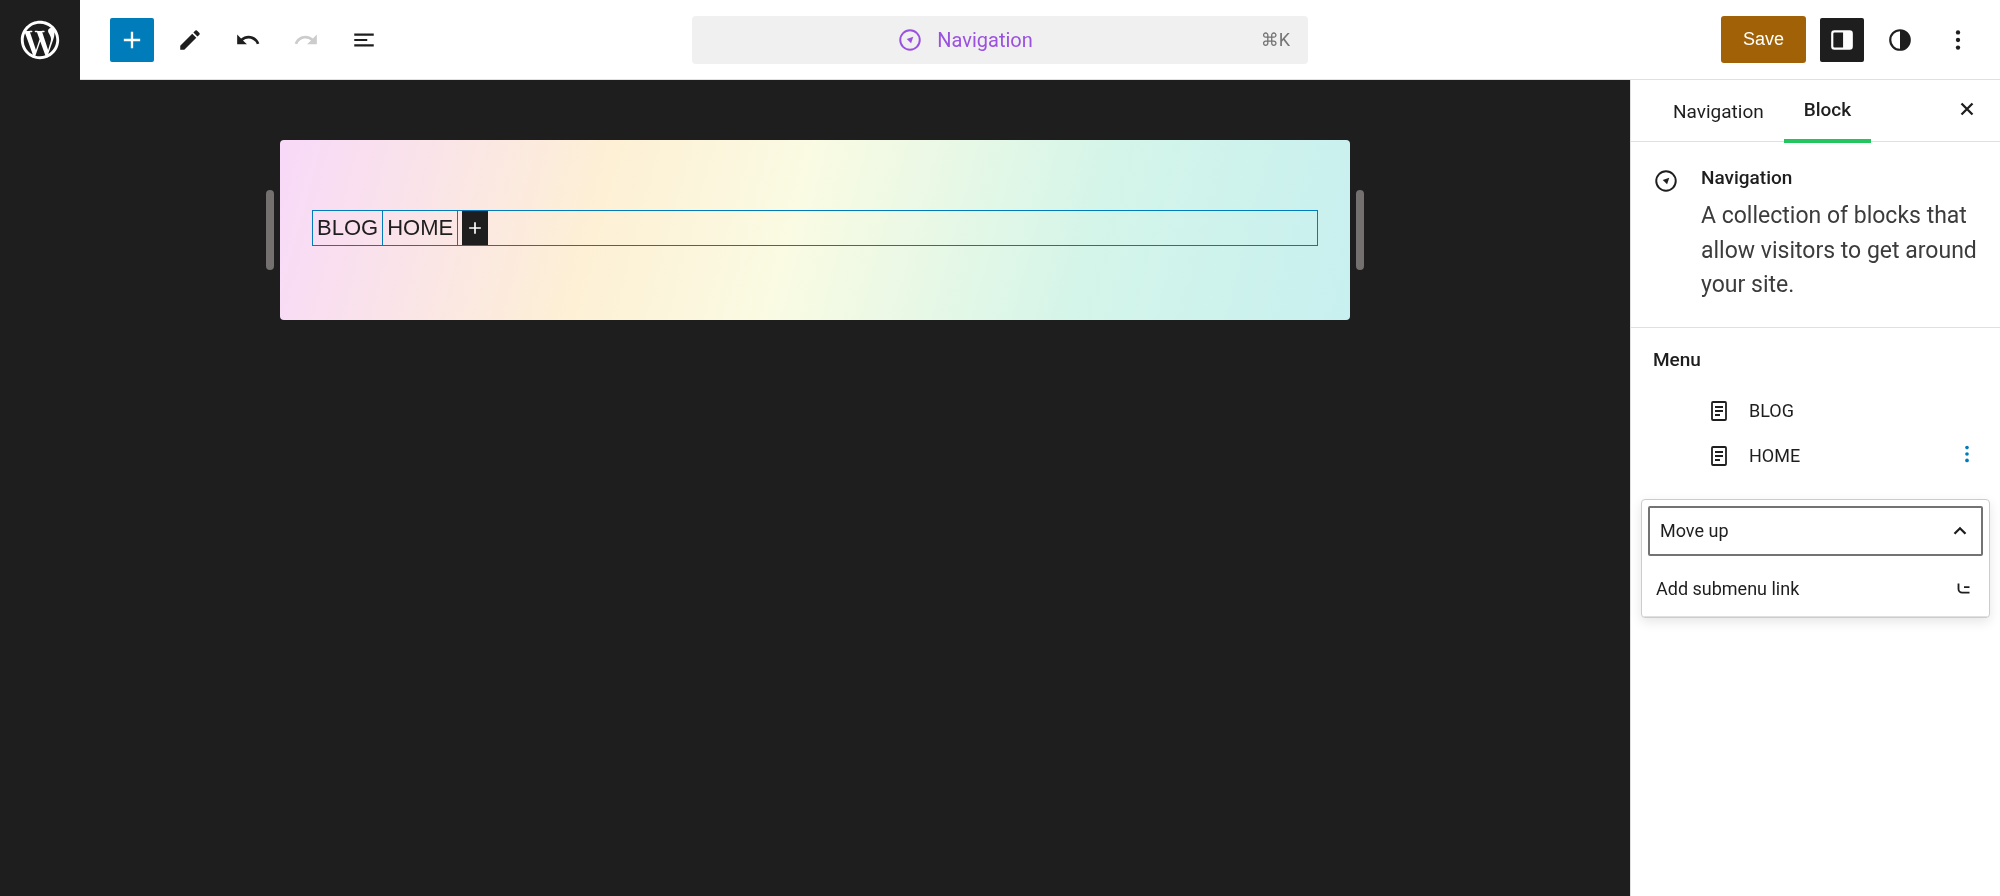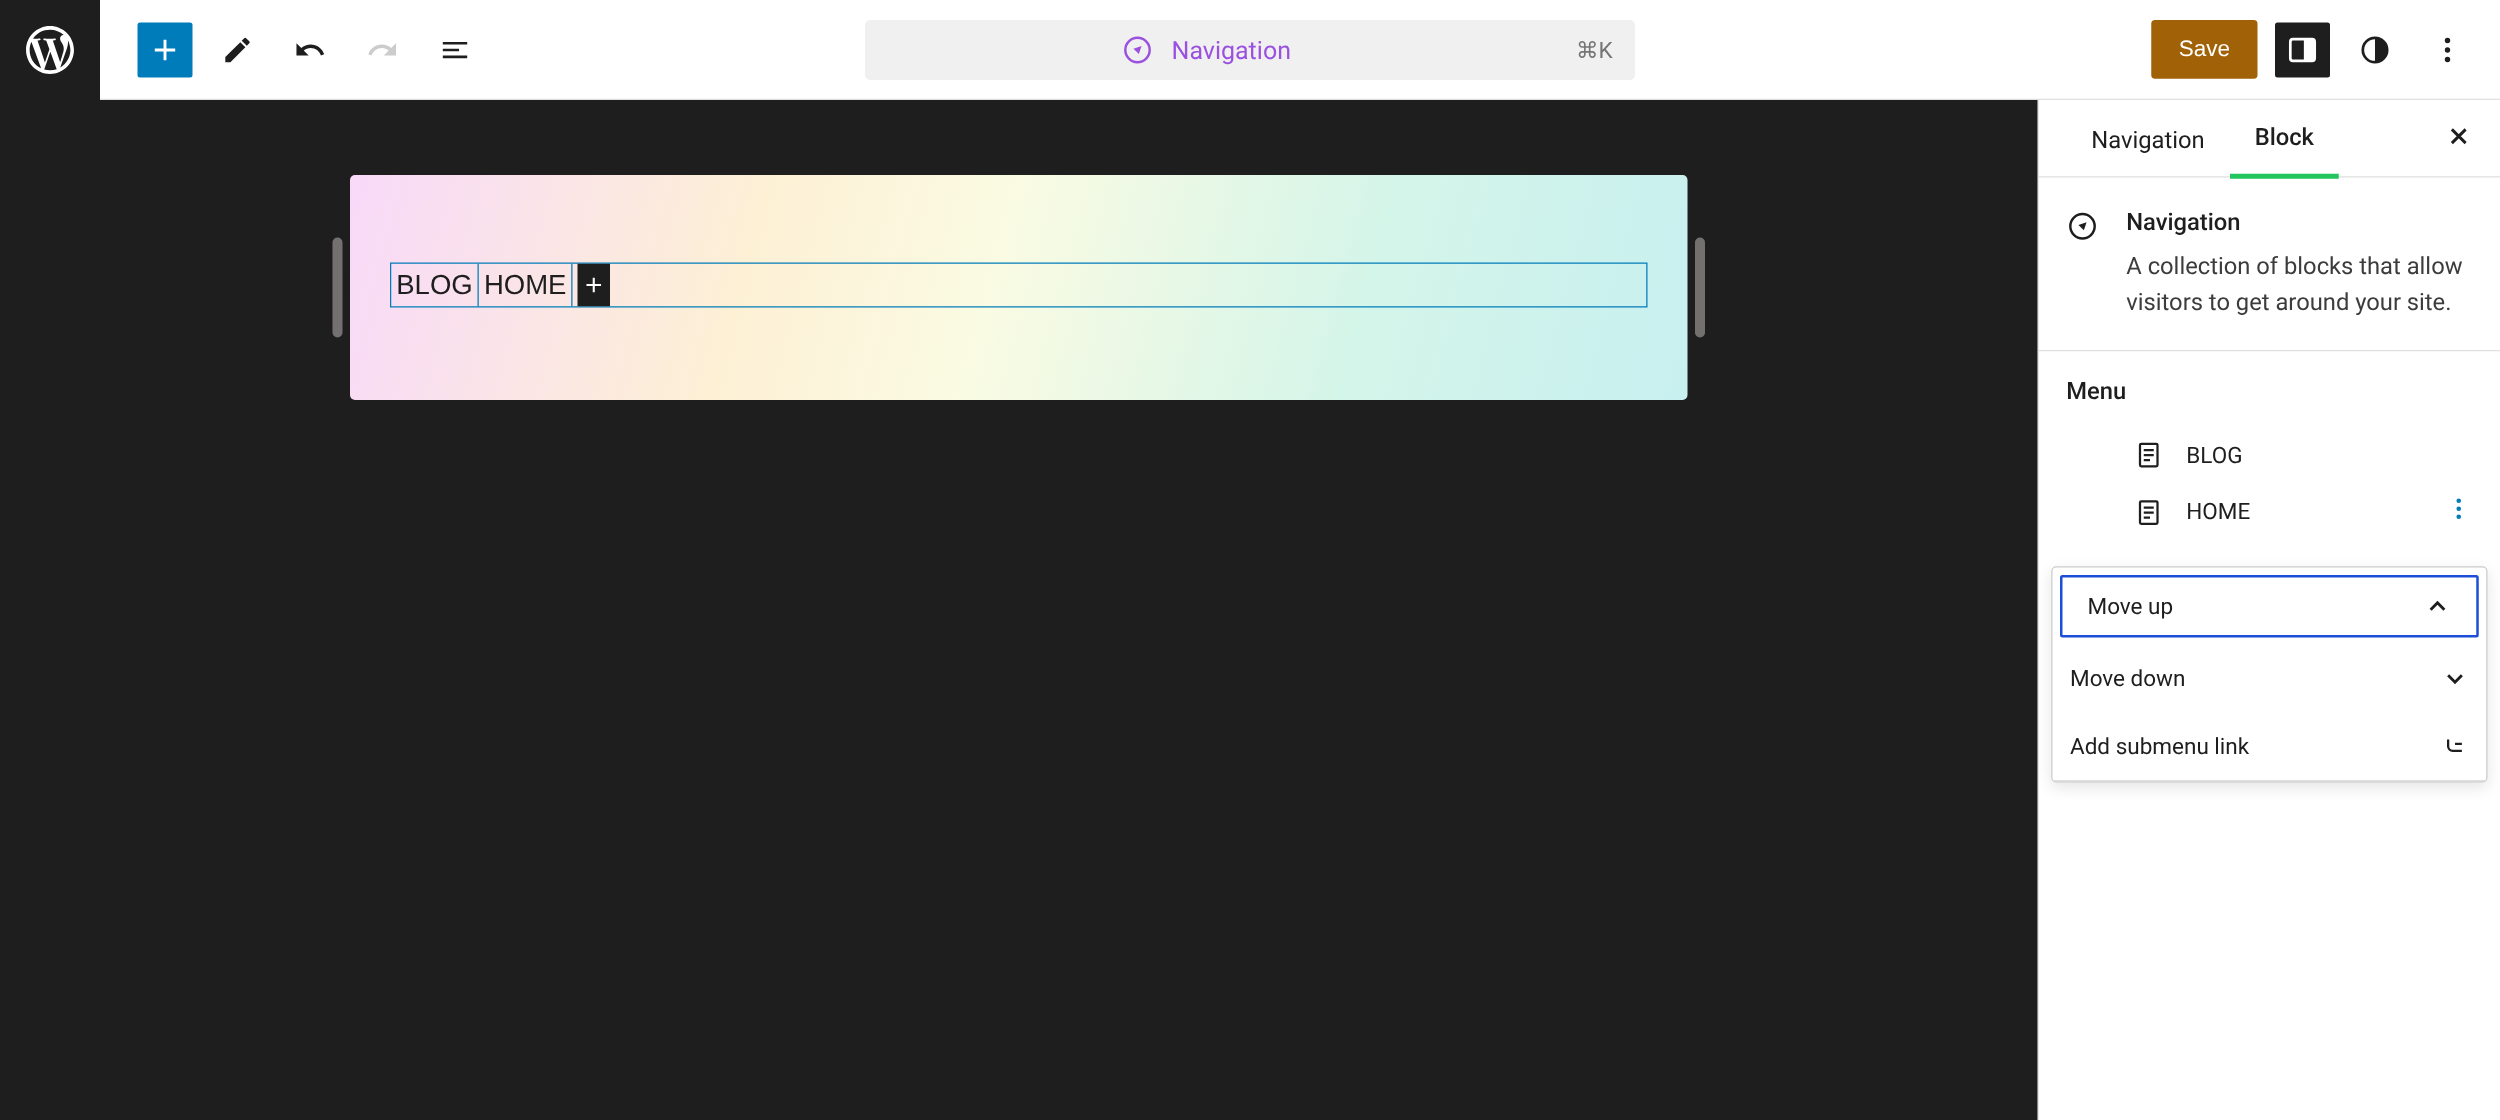--- a/index.html
+++ b/index.html
@@ -45,34 +45,34 @@
   .sidebar { width: 370px; background: #fff; border-left: 1px solid #e0e0e0; overflow-y: auto; }
   .tabs { display: flex; align-items: center; height: 62px; border-bottom: 1px solid #e0e0e0; padding: 0 22px; }
   .tab { padding: 19px 20px 18px; font-size: 19px; color: #1e1e1e; cursor: pointer; }
   .tab.active { border-bottom: 4px solid #22c55e; font-weight: 500; }
   .tab-close { margin-left: auto; cursor: pointer; }
   .tab-close svg { width: 22px; height: 22px; fill: #1e1e1e; }
 
   .block-info { display: flex; gap: 22px; padding: 24px 22px; border-bottom: 1px solid #e0e0e0; }
   .block-info svg { width: 26px; height: 26px; flex-shrink: 0; margin-top: 2px; }
   .block-info-text h3 { font-size: 19px; font-weight: 500; margin-bottom: 10px; }
-  .block-info-text p { font-size: 19px; color: #3c3c3c; line-height: 1.5; }
+  .block-info-text p { font-size: 23px; color: #3c3c3c; line-height: 1.5; }
 
   .menu-section { padding: 20px 22px 10px; }
   .menu-title { font-size: 19px; font-weight: 500; margin-bottom: 18px; }
   .menu-list { list-style: none; }
   .menu-li { display: flex; align-items: center; gap: 18px; padding: 10px 0 10px 54px; font-size: 18px; position: relative; }
   .menu-li svg.page-ic { width: 24px; height: 24px; }
   .menu-li .dots { margin-left: auto; cursor: pointer; }
   .menu-li .dots svg { width: 22px; height: 22px; fill: #007cba; }
 
   .popover { margin: 10px 10px 20px 10px; border: 1px solid #ccc; border-radius: 4px; box-shadow: 0 4px 12px rgba(0,0,0,0.1); background: #fff; overflow: hidden; }
   .popover-item { display: flex; align-items: center; justify-content: space-between; padding: 16px 14px; font-size: 18px; cursor: pointer; }
   .popover-item svg { width: 22px; height: 22px; }
-  .popover-item.highlight { border: 2px solid #1d4ed8; border-radius: 2px; margin: 6px; padding: 12px 20px; }
+  .popover-item.highlight { border: 2px solid #737373; border-radius: 2px; margin: 6px; padding: 12px 10px; }
   .popover-sep { height: 1px; background: #e0e0e0; }
 </style>
 </head>
 <body>
 
 <div class="header">
   <div class="wp-logo">
     <svg viewBox="0 0 24 24">
         <path d="M12,2C6.486,2,2,6.486,2,12s4.486,10,10,10s10-4.486,10-10S17.514,2,12,2z M3.5,12c0-1.232,0.264-2.402,0.734-3.459 l4.055,11.111C5.44,18.259,3.5,15.355,3.5,12z M12,20.5c-0.834,0-1.64-0.122-2.401-0.346l2.551-7.411l2.613,7.158 c0.017,0.042,0.038,0.08,0.06,0.117C13.971,20.335,13.003,20.5,12,20.5z M13.172,8.014c0.512-0.027,0.973-0.081,0.973-0.081 c0.458-0.054,0.404-0.727-0.054-0.7c0,0-1.376,0.108-2.265,0.108c-0.835,0-2.239-0.108-2.239-0.108 c-0.459-0.027-0.512,0.674-0.054,0.7c0,0,0.434,0.054,0.892,0.081l1.324,3.629l-1.86,5.579L6.794,8.014 c0.512-0.027,0.973-0.081,0.973-0.081c0.458-0.054,0.403-0.727-0.055-0.7c0,0-1.376,0.108-2.265,0.108 c-0.16,0-0.347-0.004-0.547-0.01C6.418,4.819,9.03,3.5,12,3.5c2.213,0,4.228,0.846,5.74,2.232 c-0.037-0.002-0.072-0.007-0.11-0.007c-0.835,0-1.427,0.727-1.427,1.509c0,0.701,0.404,1.293,0.835,1.994 c0.323,0.566,0.7,1.293,0.7,2.344c0,0.727-0.28,1.572-0.646,2.748l-0.848,2.833L13.172,8.014z M16.278,19.354l2.595-7.506 c0.485-1.213,0.646-2.182,0.646-3.045c0-0.313-0.021-0.603-0.057-0.874C20.067,9.22,20.5,10.559,20.5,12 C20.5,15.042,18.851,17.698,16.278,19.354z"></path>
       </svg>
@@ -210,26 +210,20 @@
     </div>
 
     <div class="popover">
       <div class="popover-item highlight">
         <span>Move up</span>
         <svg viewBox="0 0 24 24" fill="none" stroke="#1e1e1e" stroke-width="2.5">
             <path d="M6 15l6-6 6 6"></path>
           </svg>
       </div>
       <div class="popover-item">
-        <span>Move down</span>
-        <svg viewBox="0 0 24 24" fill="none" stroke="#1e1e1e" stroke-width="2.5">
-            <path d="M6 9l6 6 6-6"></path>
-          </svg>
-      </div>
-      <div class="popover-item">
         <span>Add submenu link</span>
         <svg viewBox="0 0 24 24" fill="none" stroke="#1e1e1e" stroke-width="2">
             <path d="M6 6v6a4 4 0 004 4h2M18 10h-6M18 16h-6"></path>
           </svg>
       </div>
       <div class="popover-sep"></div>
     </div>
   </div>
 </div>
 

